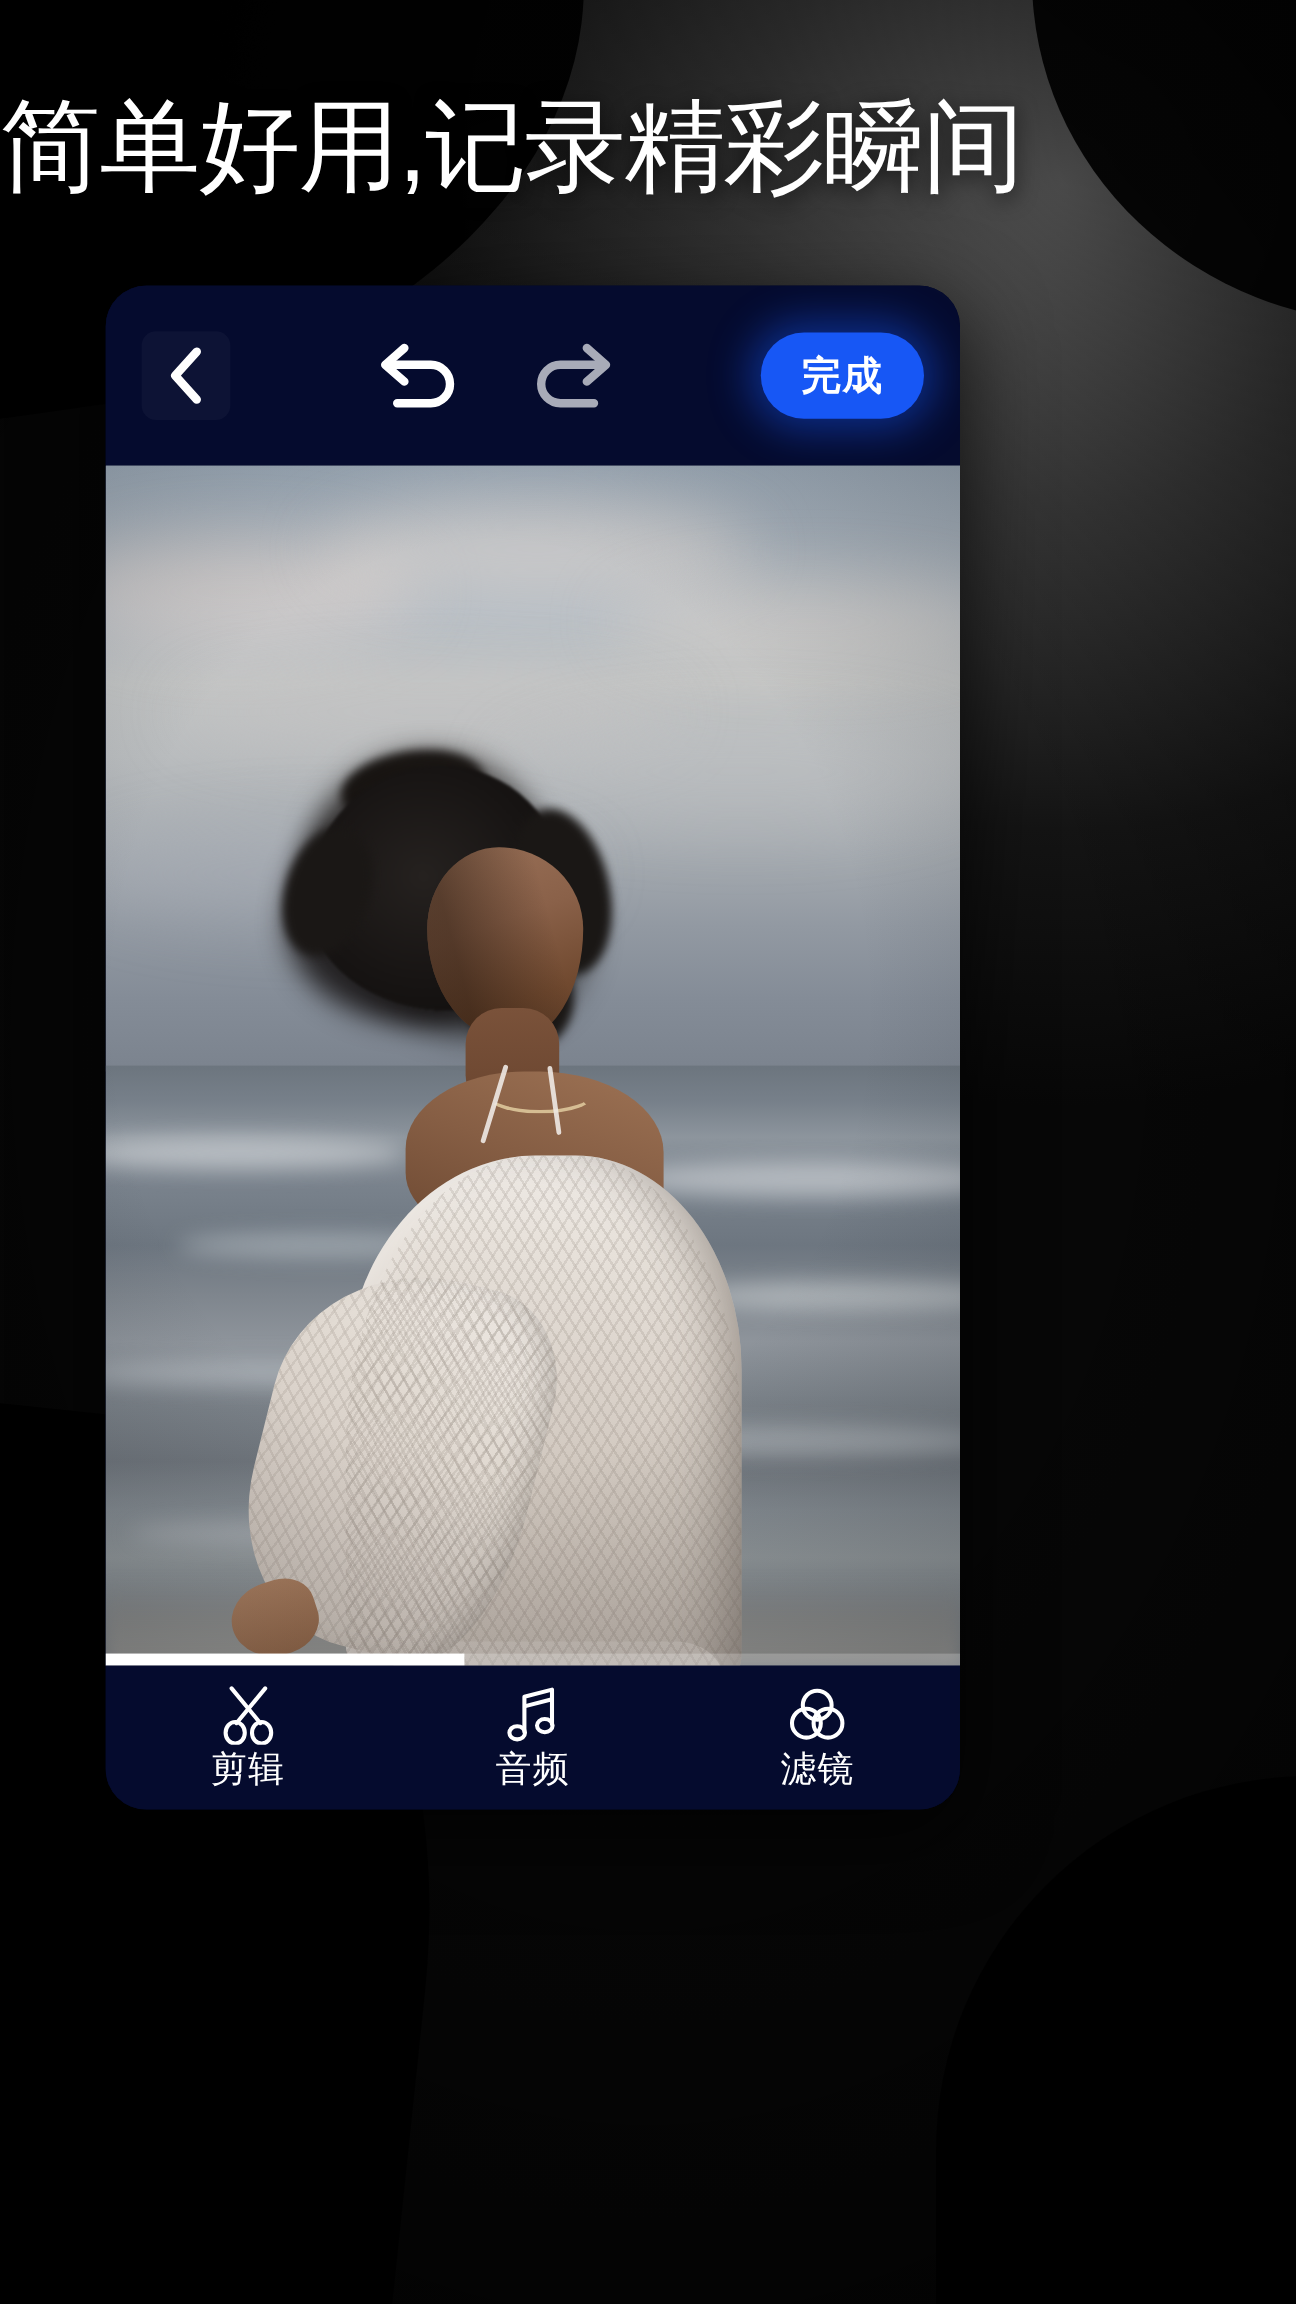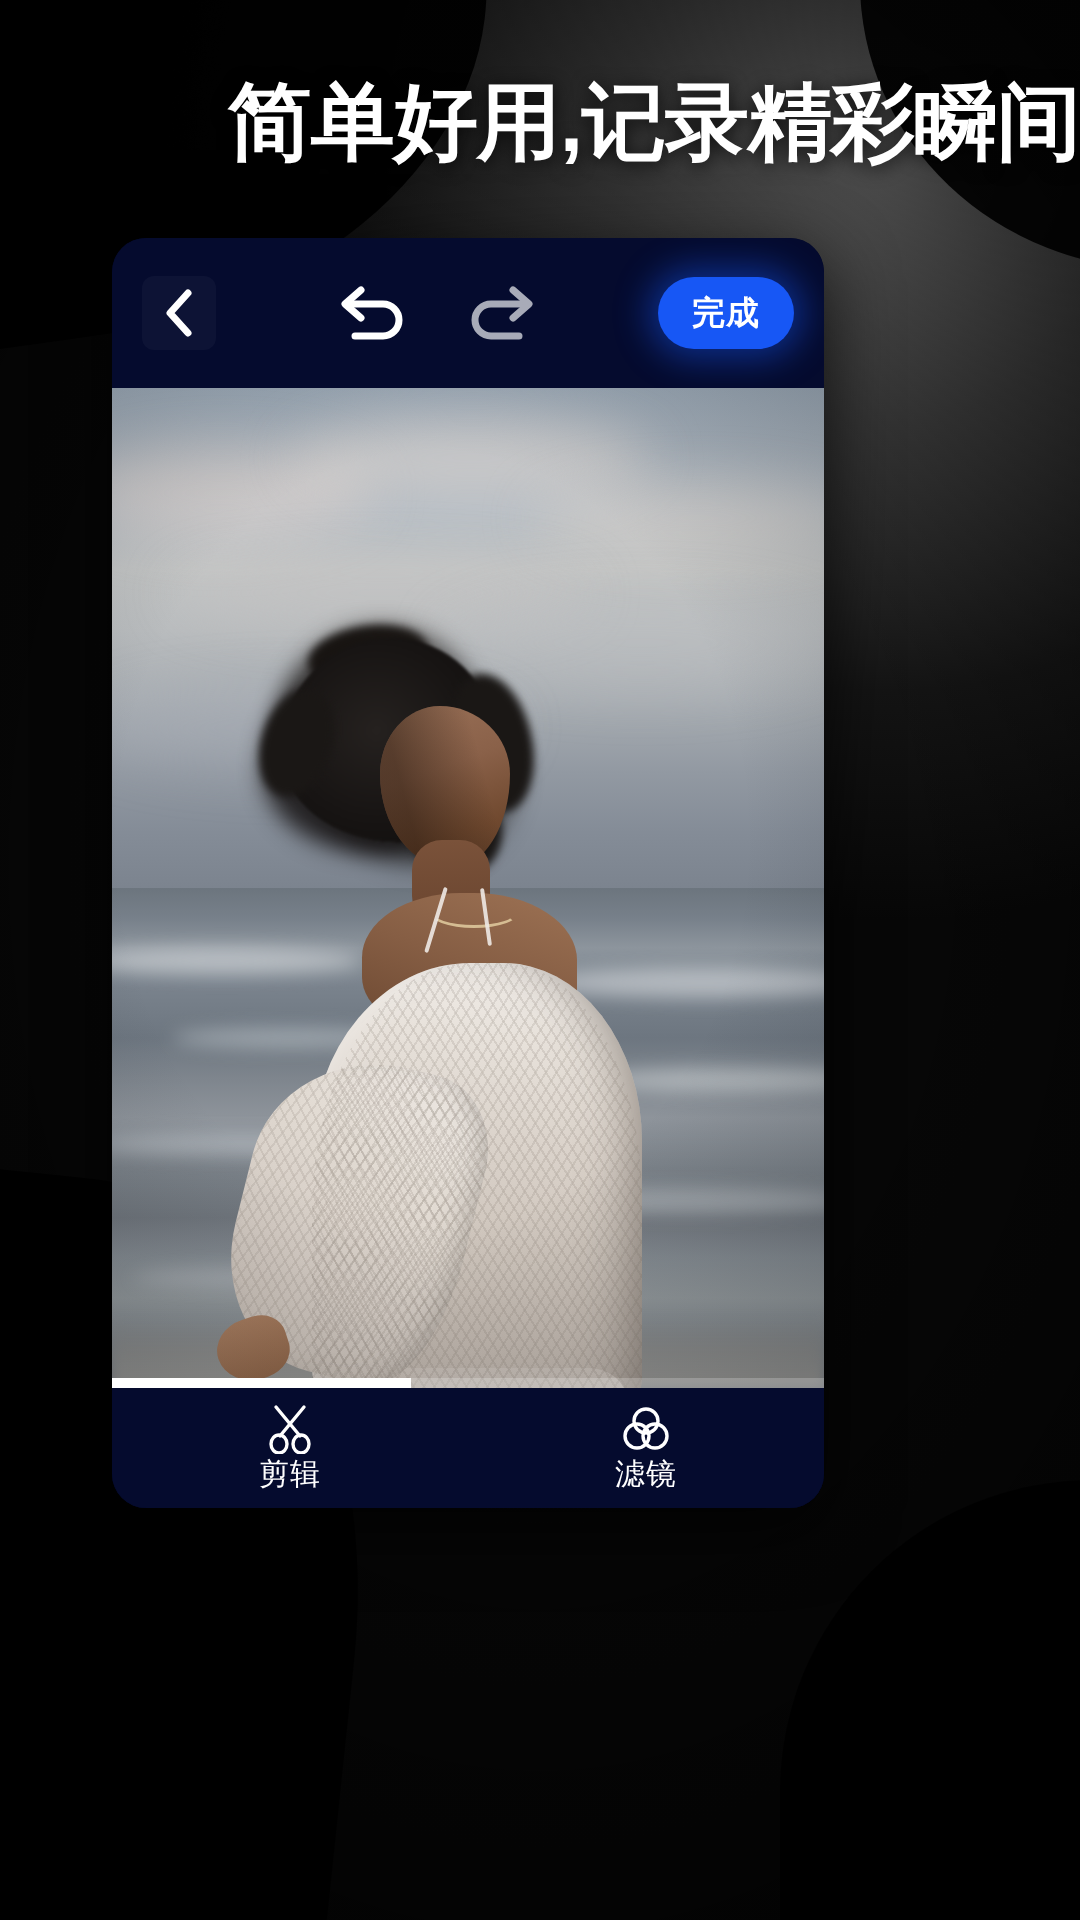--- a/index.html
+++ b/index.html
@@ -32,40 +32,39 @@
   
   .sweep{position:absolute;background:#000;opacity:.92;}
   #sweep-tl{ left:-120px; top:-140px; width:620px; height:460px; border-radius:0 0 70% 0; transform:rotate(-8deg); }
   #sweep-bl{ left:-200px; top:1180px; width:560px; height:820px; border-radius:0 55% 0 0; transform:rotate(6deg); }
   #sweep-br{ left:780px; top:1480px; width:520px; height:520px; border-radius:60% 0 0 0; }
   #sweep-tr{ left:860px; top:-90px; width:380px; height:360px; border-radius:0 0 0 80%; }
 
   
   #headline{
     position:absolute; left:0; top:78px; width:1080px;
-    text-align:right;
+    text-align:left;
     color:#fff;
     font-size:84px;
-    font-weight:bold;
+    font-weight:normal;
     letter-spacing:-1px;
     line-height:1.05;
     white-space:nowrap;
     text-shadow:0 3px 18px rgba(0,0,0,.8);
   }
 
   
   #app-card{
     position:absolute;
     left:88px; top:238px;
     width:712px; height:1270px;
     border-radius:34px;
     overflow:hidden;
     background:#050b2b;
     box-shadow:0 20px 70px rgba(0,0,0,.75);
-    margin-left:24px;
   }
 
   
   #toolbar{
     position:absolute; left:0; top:0; width:712px; height:150px;
     background:#050b2e;
     display:flex; align-items:center;
     padding:0 30px;
   }
   #back-btn{
@@ -369,20 +368,29 @@
     <div class="nav-item">
       <svg class="nav-icon" viewBox="0 0 52 52">
         <line x1="12" y1="5" x2="36" y2="34" stroke="#fff" stroke-width="3.4" stroke-linecap="round"></line>
         <line x1="40" y1="5" x2="16" y2="34" stroke="#fff" stroke-width="3.4" stroke-linecap="round"></line>
         <ellipse cx="15" cy="42" rx="8" ry="9" fill="none" stroke="#fff" stroke-width="3.4"></ellipse>
         <ellipse cx="37" cy="42" rx="8" ry="9" fill="none" stroke="#fff" stroke-width="3.4"></ellipse>
       </svg>
       <span class="nav-label">剪辑</span>
     </div>
 
+    <div class="nav-item">
+      <svg class="nav-icon" viewBox="0 0 52 52">
+        <path d="M19 42 V12 L42 6 V36" fill="none" stroke="#fff" stroke-width="3.4" stroke-linejoin="round"></path>
+        <line x1="19" y1="20" x2="42" y2="14" stroke="#fff" stroke-width="3.4"></line>
+        <ellipse cx="13" cy="42" rx="6.5" ry="5.5" fill="none" stroke="#fff" stroke-width="3.4"></ellipse>
+        <ellipse cx="36" cy="36" rx="6.5" ry="5.5" fill="none" stroke="#fff" stroke-width="3.4"></ellipse>
+      </svg>
+      <span class="nav-label">音频</span>
+    </div>
 
 
 
     <div class="nav-item">
       <svg class="nav-icon" viewBox="0 0 52 52">
         <circle cx="26" cy="19" r="12" fill="none" stroke="#fff" stroke-width="3.4"></circle>
         <circle cx="17" cy="34" r="12" fill="none" stroke="#fff" stroke-width="3.4"></circle>
         <circle cx="35" cy="34" r="12" fill="none" stroke="#fff" stroke-width="3.4"></circle>
       </svg>
       <span class="nav-label">滤镜</span>

